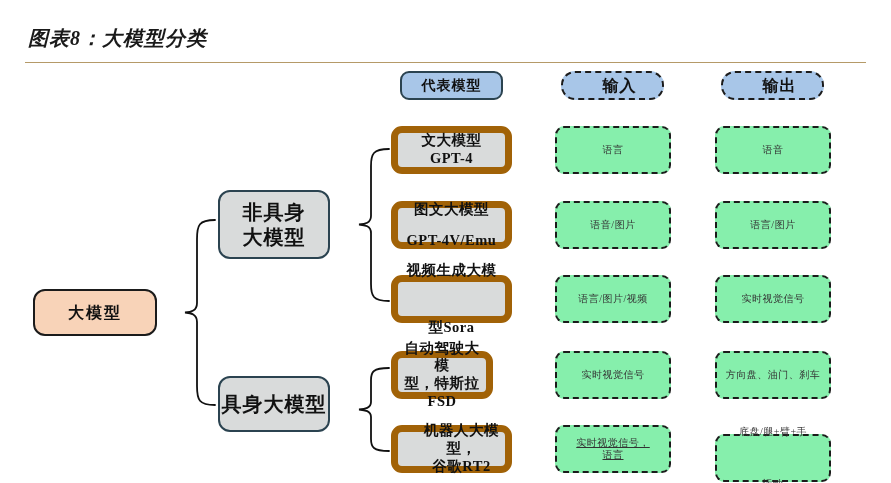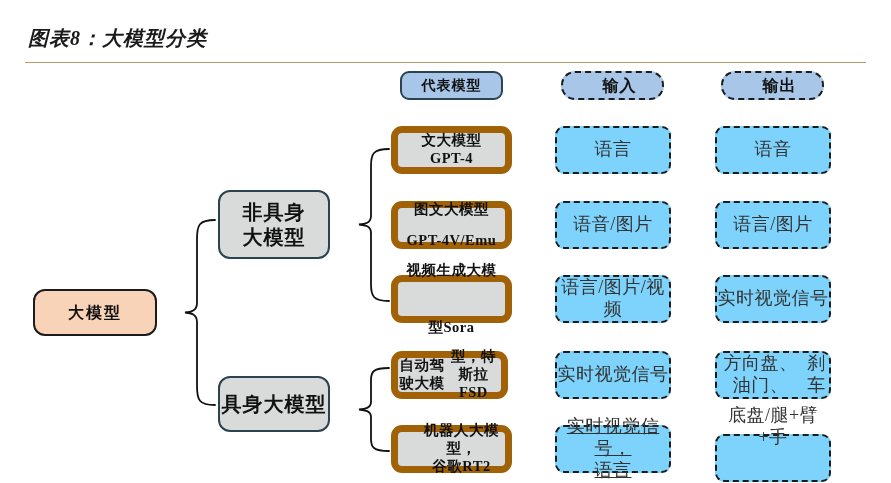--- a/index.html
+++ b/index.html
@@ -90,24 +90,24 @@
     background: #a8c6e8;
     border: 2.5px dashed #1b1b1b;
     border-radius: 14px;
     font-size: 16px;
     font-weight: bold;
     letter-spacing: 1px;
     padding-left: 14px;
   }
 
   .node-io {
-    background: #7dd3fc;
+    background: #86efac;
     border: 2.5px dashed #1b1b1b;
     border-radius: 9px;
-    font-size: 18px;
+    font-size: 10px;
     color: #333333;
     letter-spacing: 0.5px;
   }
 
   .brace-svg {
     position: absolute;
     overflow: visible;
   }
 </style>
 </head>
@@ -187,21 +187,21 @@
 </div>
 <div class="node node-io" style="left:555px; top:275px; width:116px; height:48px; flex-direction:column;">
   <span>语言/图片/视频</span>
   <span></span>
 </div>
 <div class="node node-io" style="left:715px; top:275px; width:116px; height:48px; flex-direction:column;">
   <span>实时视觉信号</span>
   <span></span>
 </div>
 
-<div class="node node-model" style="left:391px; top:351px; width:117px; height:48px; flex-direction:row;">
+<div class="node node-model" style="left:391px; top:351px; width:102px; height:48px; flex-direction:column;">
   <span>自动驾驶大模</span>
   <span>型，特斯拉FSD</span>
 </div>
 <div class="node node-io" style="left:555px; top:351px; width:116px; height:48px; flex-direction:column;">
   <span>实时视觉信号</span>
   <span></span>
 </div>
 <div class="node node-io" style="left:715px; top:351px; width:116px; height:48px; ">
   <span>方向盘、油门、</span>
   <span>刹车</span>

